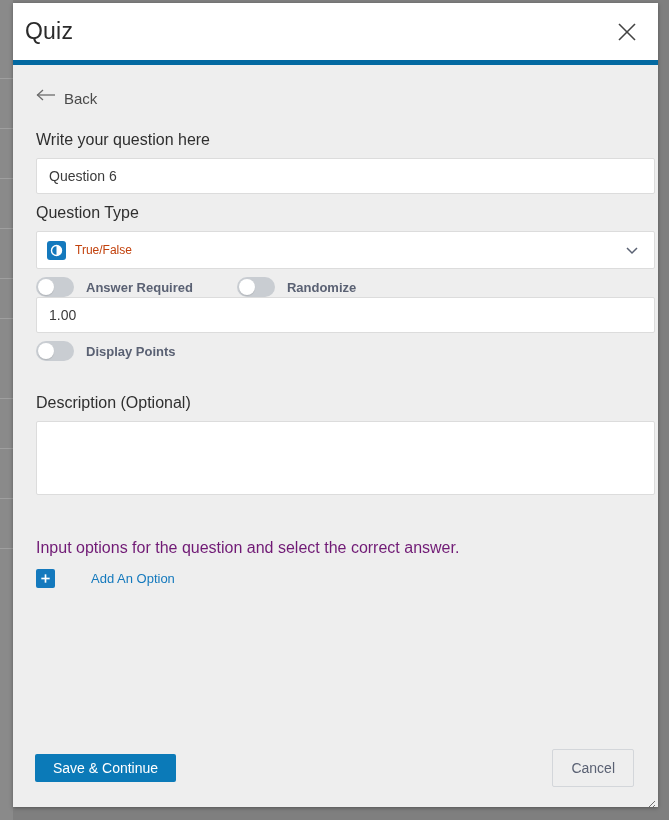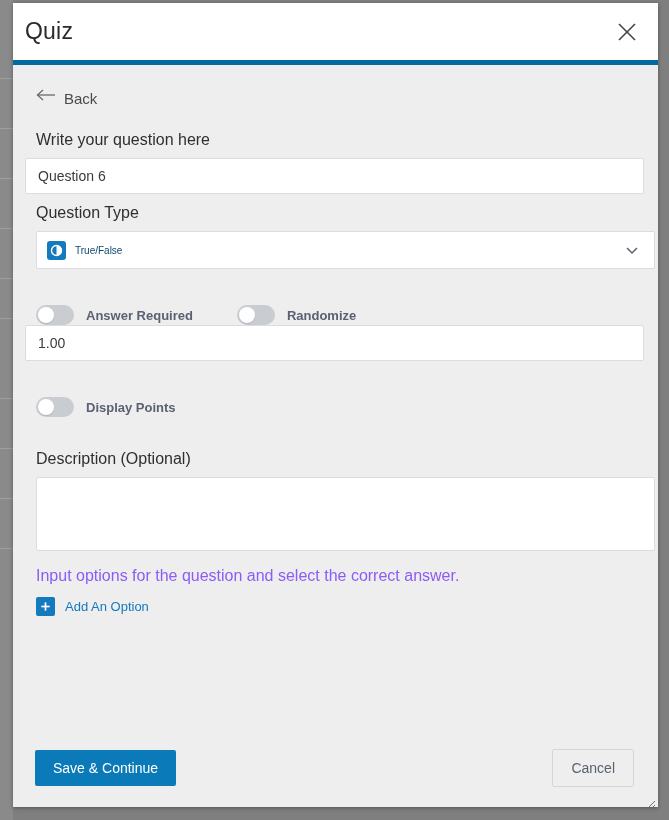--- a/index.html
+++ b/index.html
@@ -113,20 +113,21 @@
     padding-left: 11px;
     margin-top: 14px;
     margin-bottom: 9px;
   }
   .field-label.tight { margin-top: 10px; }
 
   .text-input {
     display: block;
     width: 619px;
     height: 36px;
+    margin-left: 11px;
     background: #fff;
     border: 1px solid #dcdcdc;
     border-radius: 2px;
     box-sizing: border-box;
     padding: 0 12px;
     font-size: 14px;
     color: #3b3b3b;
     font-family: "Liberation Sans", sans-serif;
     outline: none;
   }
@@ -149,35 +150,35 @@
     width: 19px; height: 19px;
     border-radius: 3px;
     background: #1479bd;
     display: flex;
     align-items: center;
     justify-content: center;
     margin-right: 9px;
     flex: 0 0 auto;
   }
   .select-value {
-    font-size: 10px;
-    color: #0c4a6e;
+    font-size: 12px;
+    color: #c2410c;
     flex: 1 1 auto;
   }
   .chevron {
     width: 16px; height: 16px;
     flex: 0 0 auto;
     margin-right: 4px;
   }
 
   .toggle-row {
     display: flex;
     align-items: center;
     padding-left: 11px;
-    margin-top: 36px;
+    margin-top: 8px;
     gap: 0;
   }
   .toggle-group {
     display: flex;
     align-items: center;
     margin-right: 44px;
   }
   .toggle {
     width: 38px; height: 20px;
     border-radius: 10px;
@@ -213,31 +214,32 @@
     padding: 8px 12px;
     font-size: 14px;
     color: #3b3b3b;
     font-family: "Liberation Sans", sans-serif;
     resize: none;
     outline: none;
   }
 
   .options-hint {
     font-size: 16px;
-    color: #8b5cf6;
+    color: #701a75;
     padding-left: 11px;
-    margin-top: 16px;
+    margin-top: 44px;
     margin-bottom: 12px;
   }
   .add-option-row {
     display: flex;
     align-items: center;
     padding-left: 11px;
     width: max-content;
     cursor: pointer;
+    gap: 26px;
   }
   .plus-btn {
     width: 19px; height: 19px;
     background: #1479bd;
     border-radius: 2px;
     display: flex;
     align-items: center;
     justify-content: center;
     flex: 0 0 auto;
   }
@@ -256,21 +258,21 @@
     align-items: center;
     justify-content: space-between;
     padding: 0 24px 10px 11px;
     box-sizing: border-box;
   }
   .btn-primary {
     background: #0b7ab8;
     color: #ffffff;
     border: none;
     border-radius: 2px;
-    height: 36px;
+    height: 28px;
     padding: 0 18px;
     font-size: 14px;
     font-family: "Liberation Sans", sans-serif;
     cursor: pointer;
     margin-left: 11px;
   }
   .btn-secondary {
     background: #eeeeee;
     color: #5a6173;
     border: 1px solid #d3d6da;

